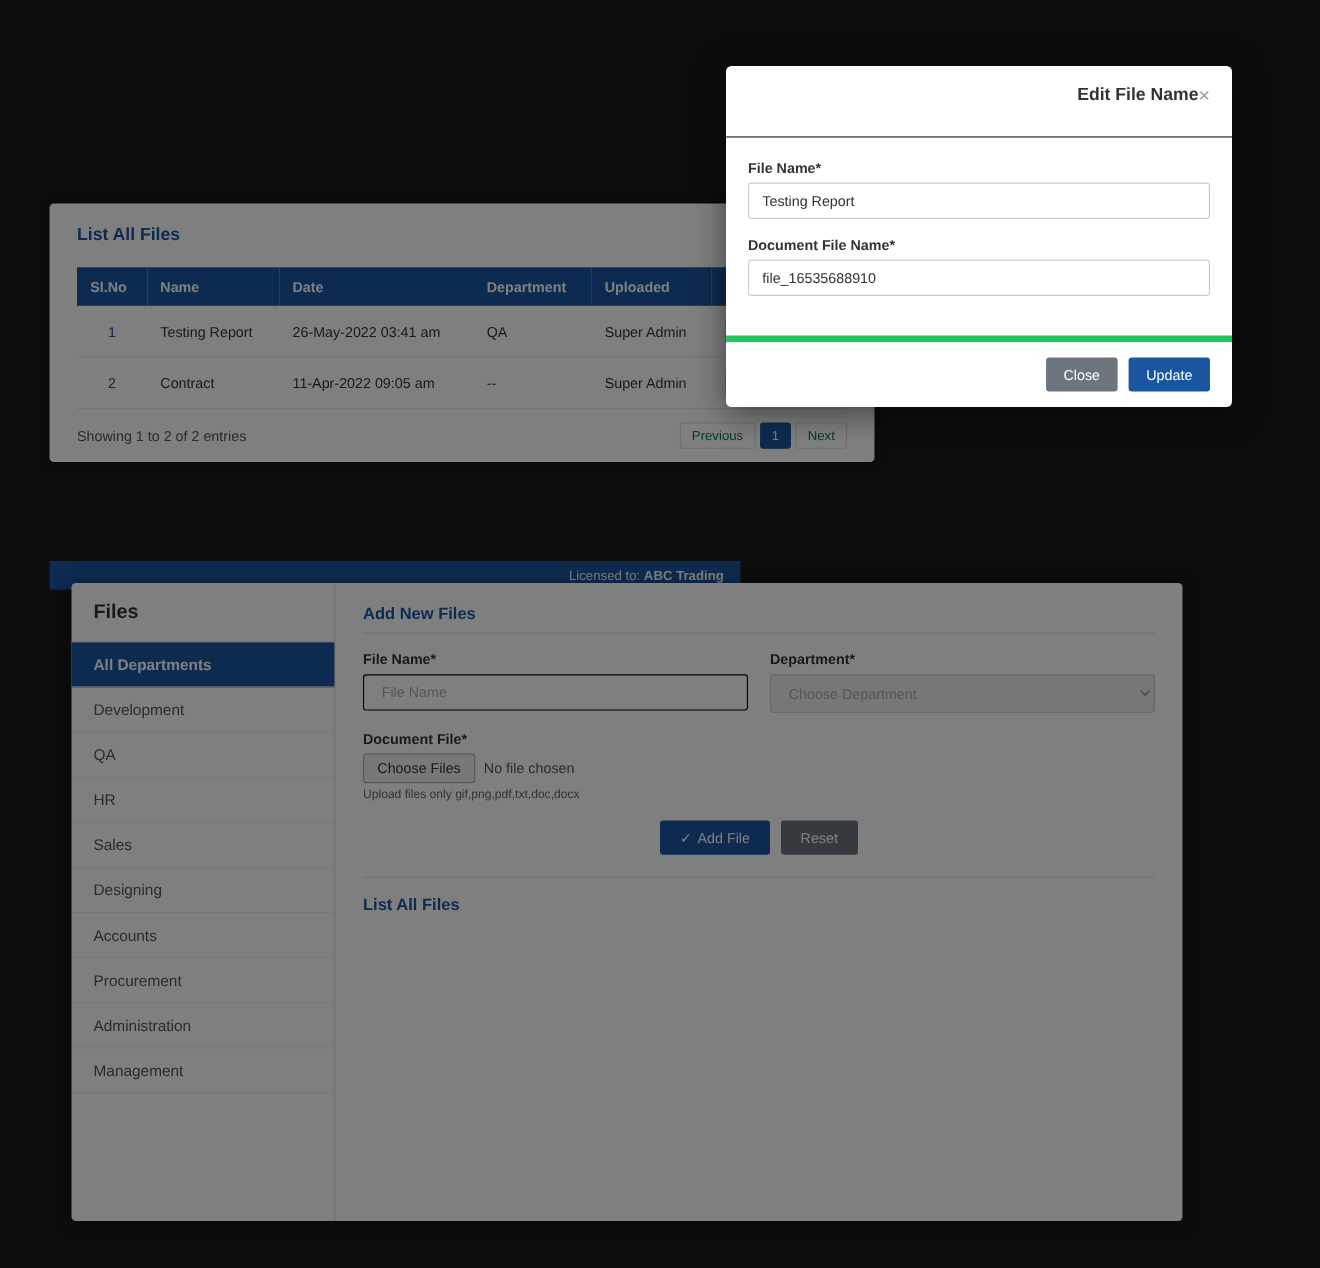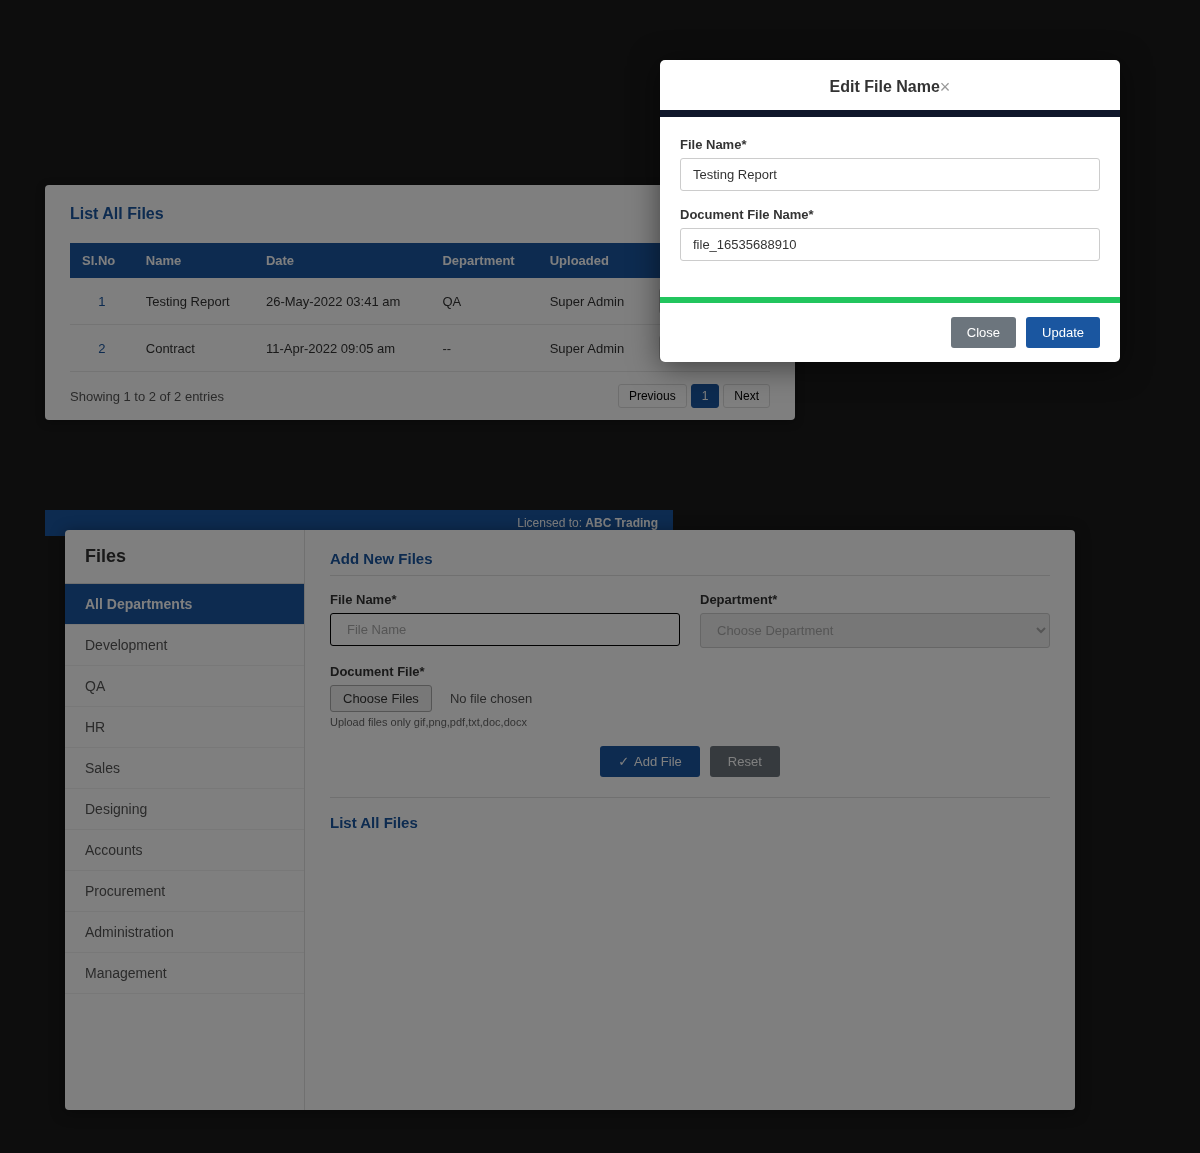--- a/index.html
+++ b/index.html
@@ -121,21 +121,21 @@
       gap: 4px;
       align-items: center;
     }
     .pagination-btn {
       padding: 4px 10px;
       border: 1px solid #ddd;
       border-radius: 3px;
       font-size: 12px;
       cursor: pointer;
       background: #fff;
-      color: #000000;
+      color: #0f766e;
     }
     .pagination-btn.active {
       background: #1a56a0;
       color: #fff;
       border-color: #1a56a0;
     }
 
     .licensed-bar {
       position: absolute;
       top: 510px;
@@ -258,21 +258,21 @@
       font-size: 13px;
       font-weight: 600;
       color: #333;
       display: block;
       margin-bottom: 6px;
     }
 
     .file-upload-control {
       display: flex;
       align-items: center;
-      gap: 18px;
+      gap: 8px;
     }
 
     .choose-files-btn {
       padding: 5px 12px;
       background: #f0f0f0;
       border: 1px solid #aaa;
       border-radius: 3px;
       font-size: 13px;
       cursor: pointer;
       color: #333;
@@ -349,24 +349,24 @@
       background: #fff;
       border-radius: 5px;
       width: 460px;
       margin-top: 60px;
       margin-right: 80px;
       box-shadow: 0 5px 30px rgba(0,0,0,0.5);
       position: relative;
     }
 
     .modal-header {
-      padding: 18px 20px 14px 20px;
-      border-bottom: 7px solid #0f172a;
-      display: flex;
-      justify-content: center;
+      padding: 18px 20px 28px 20px;
+      border-bottom: 1px solid #0f172a;
+      display: flex;
+      justify-content: flex-end;
       align-items: center;
     }
 
     .modal-title {
       font-size: 16px;
       font-weight: 700;
       color: #333;
     }
 
     .modal-close {

